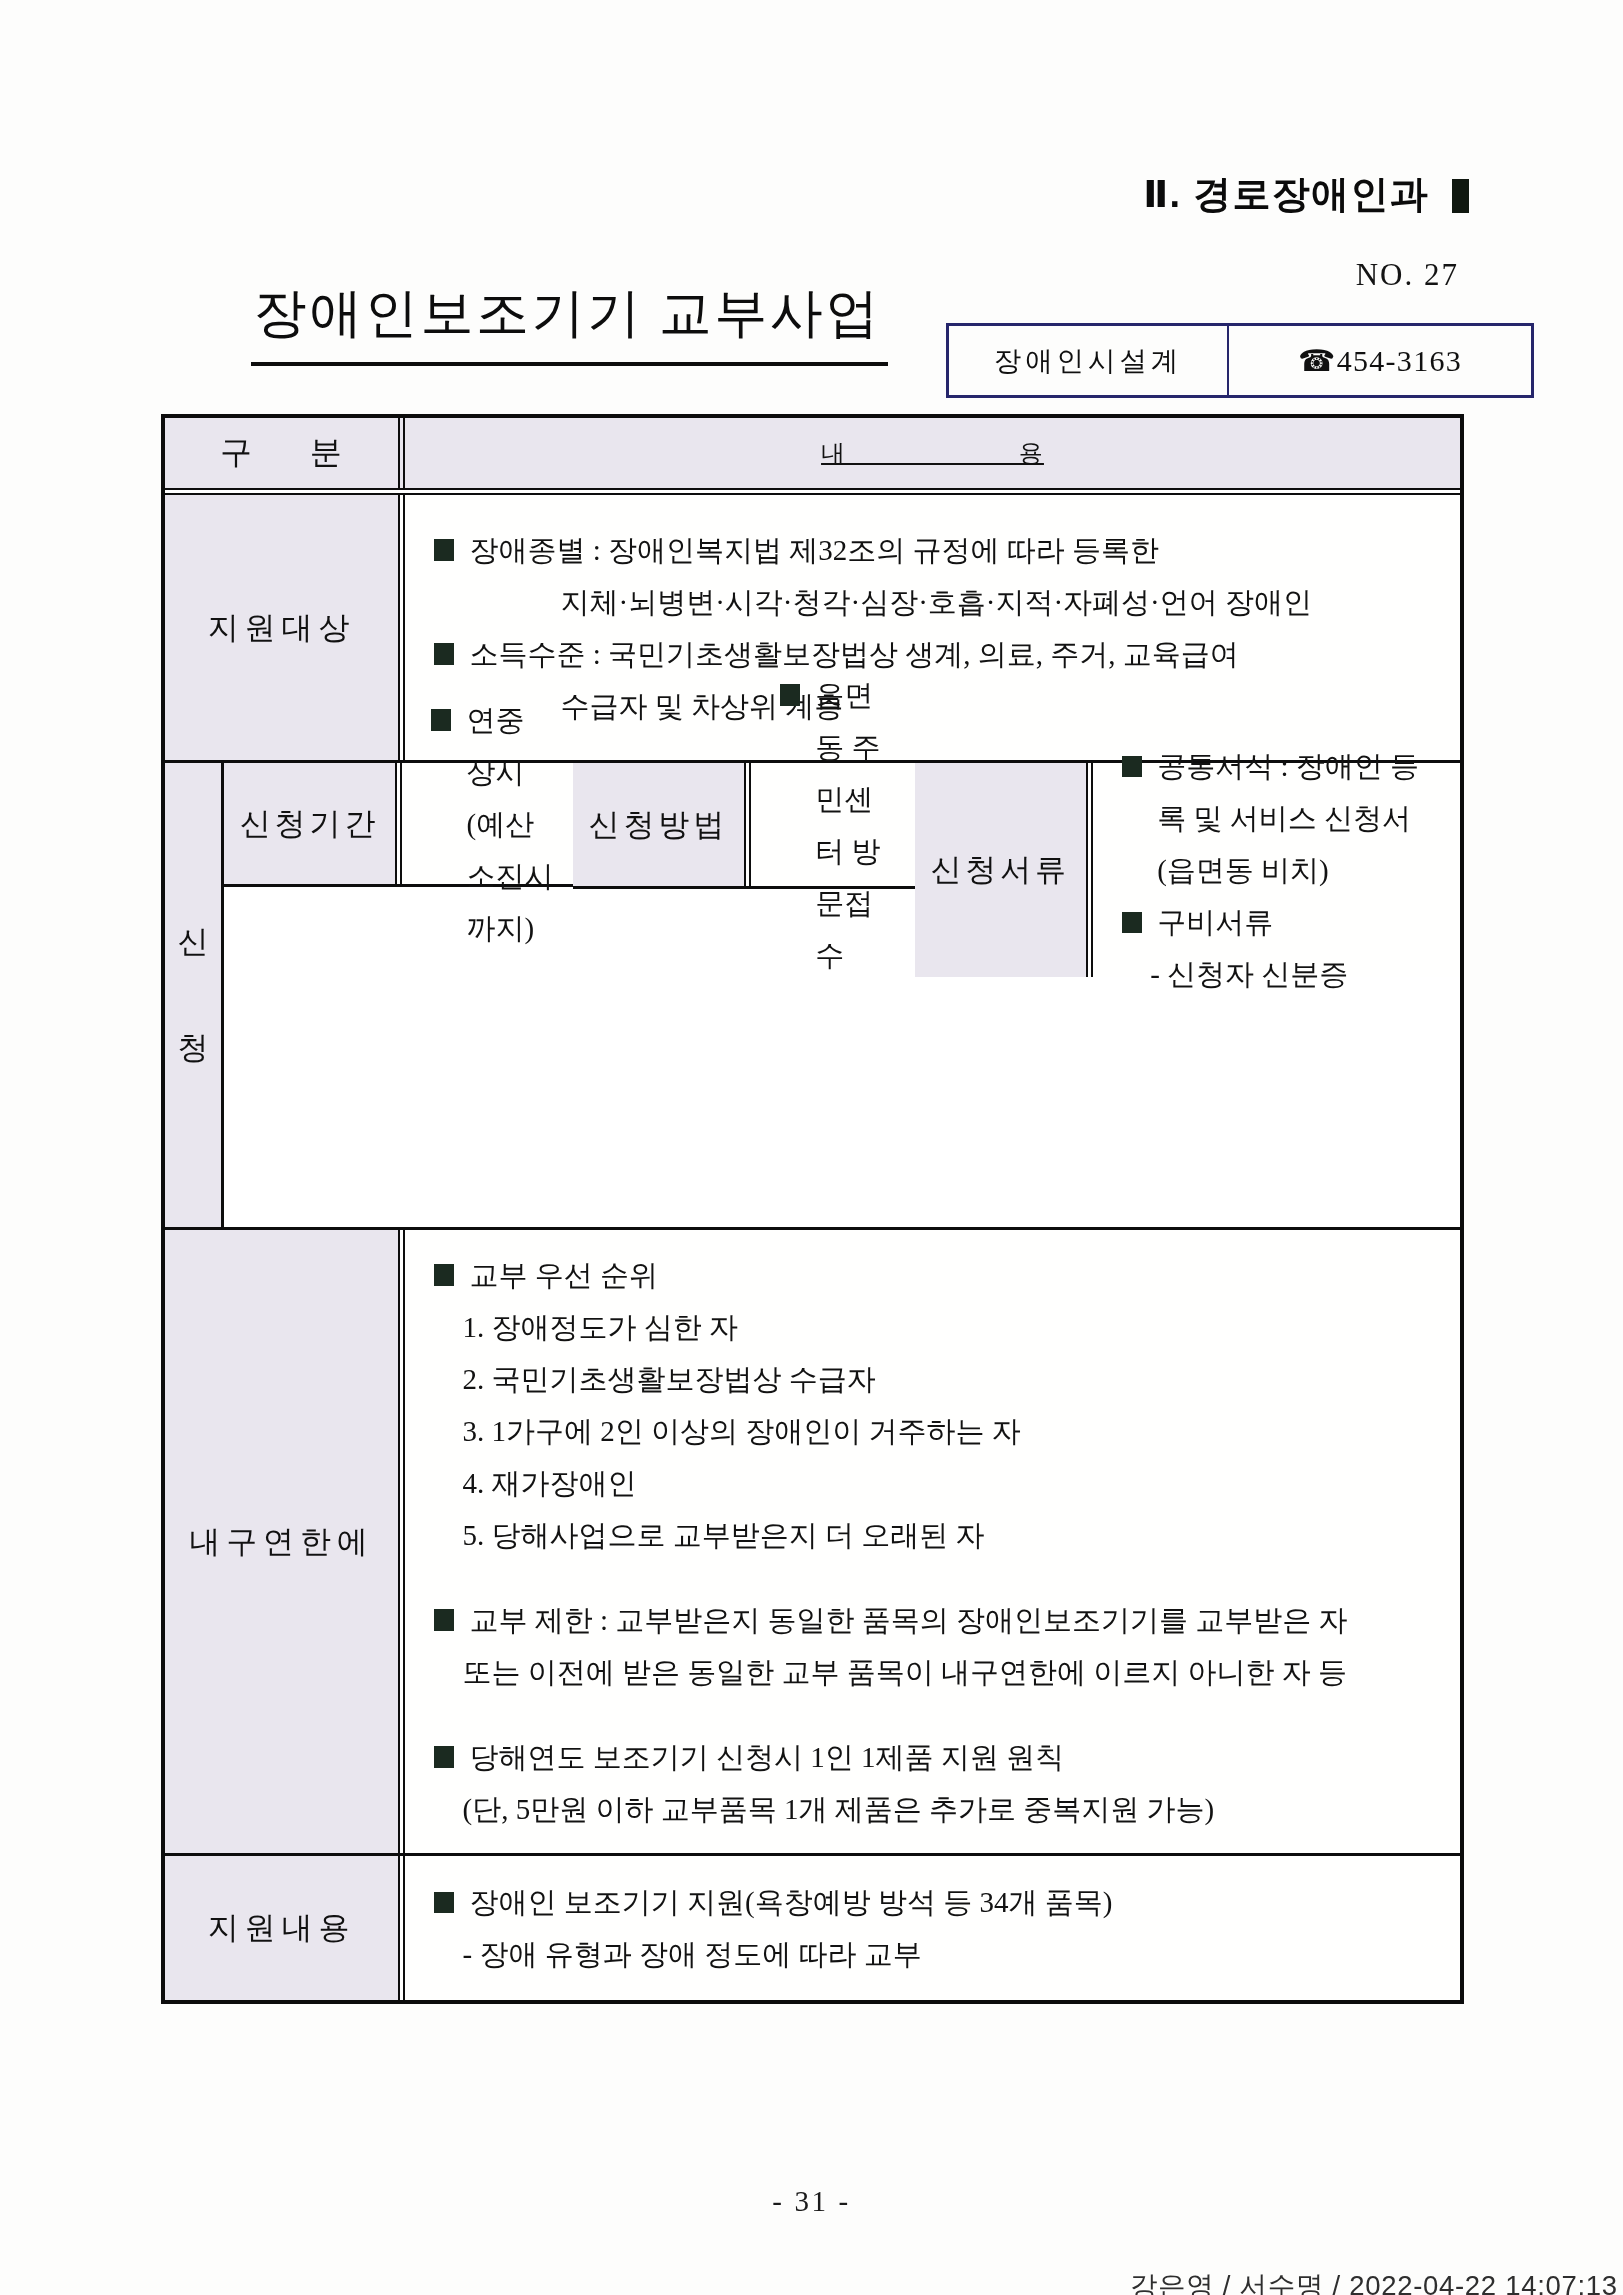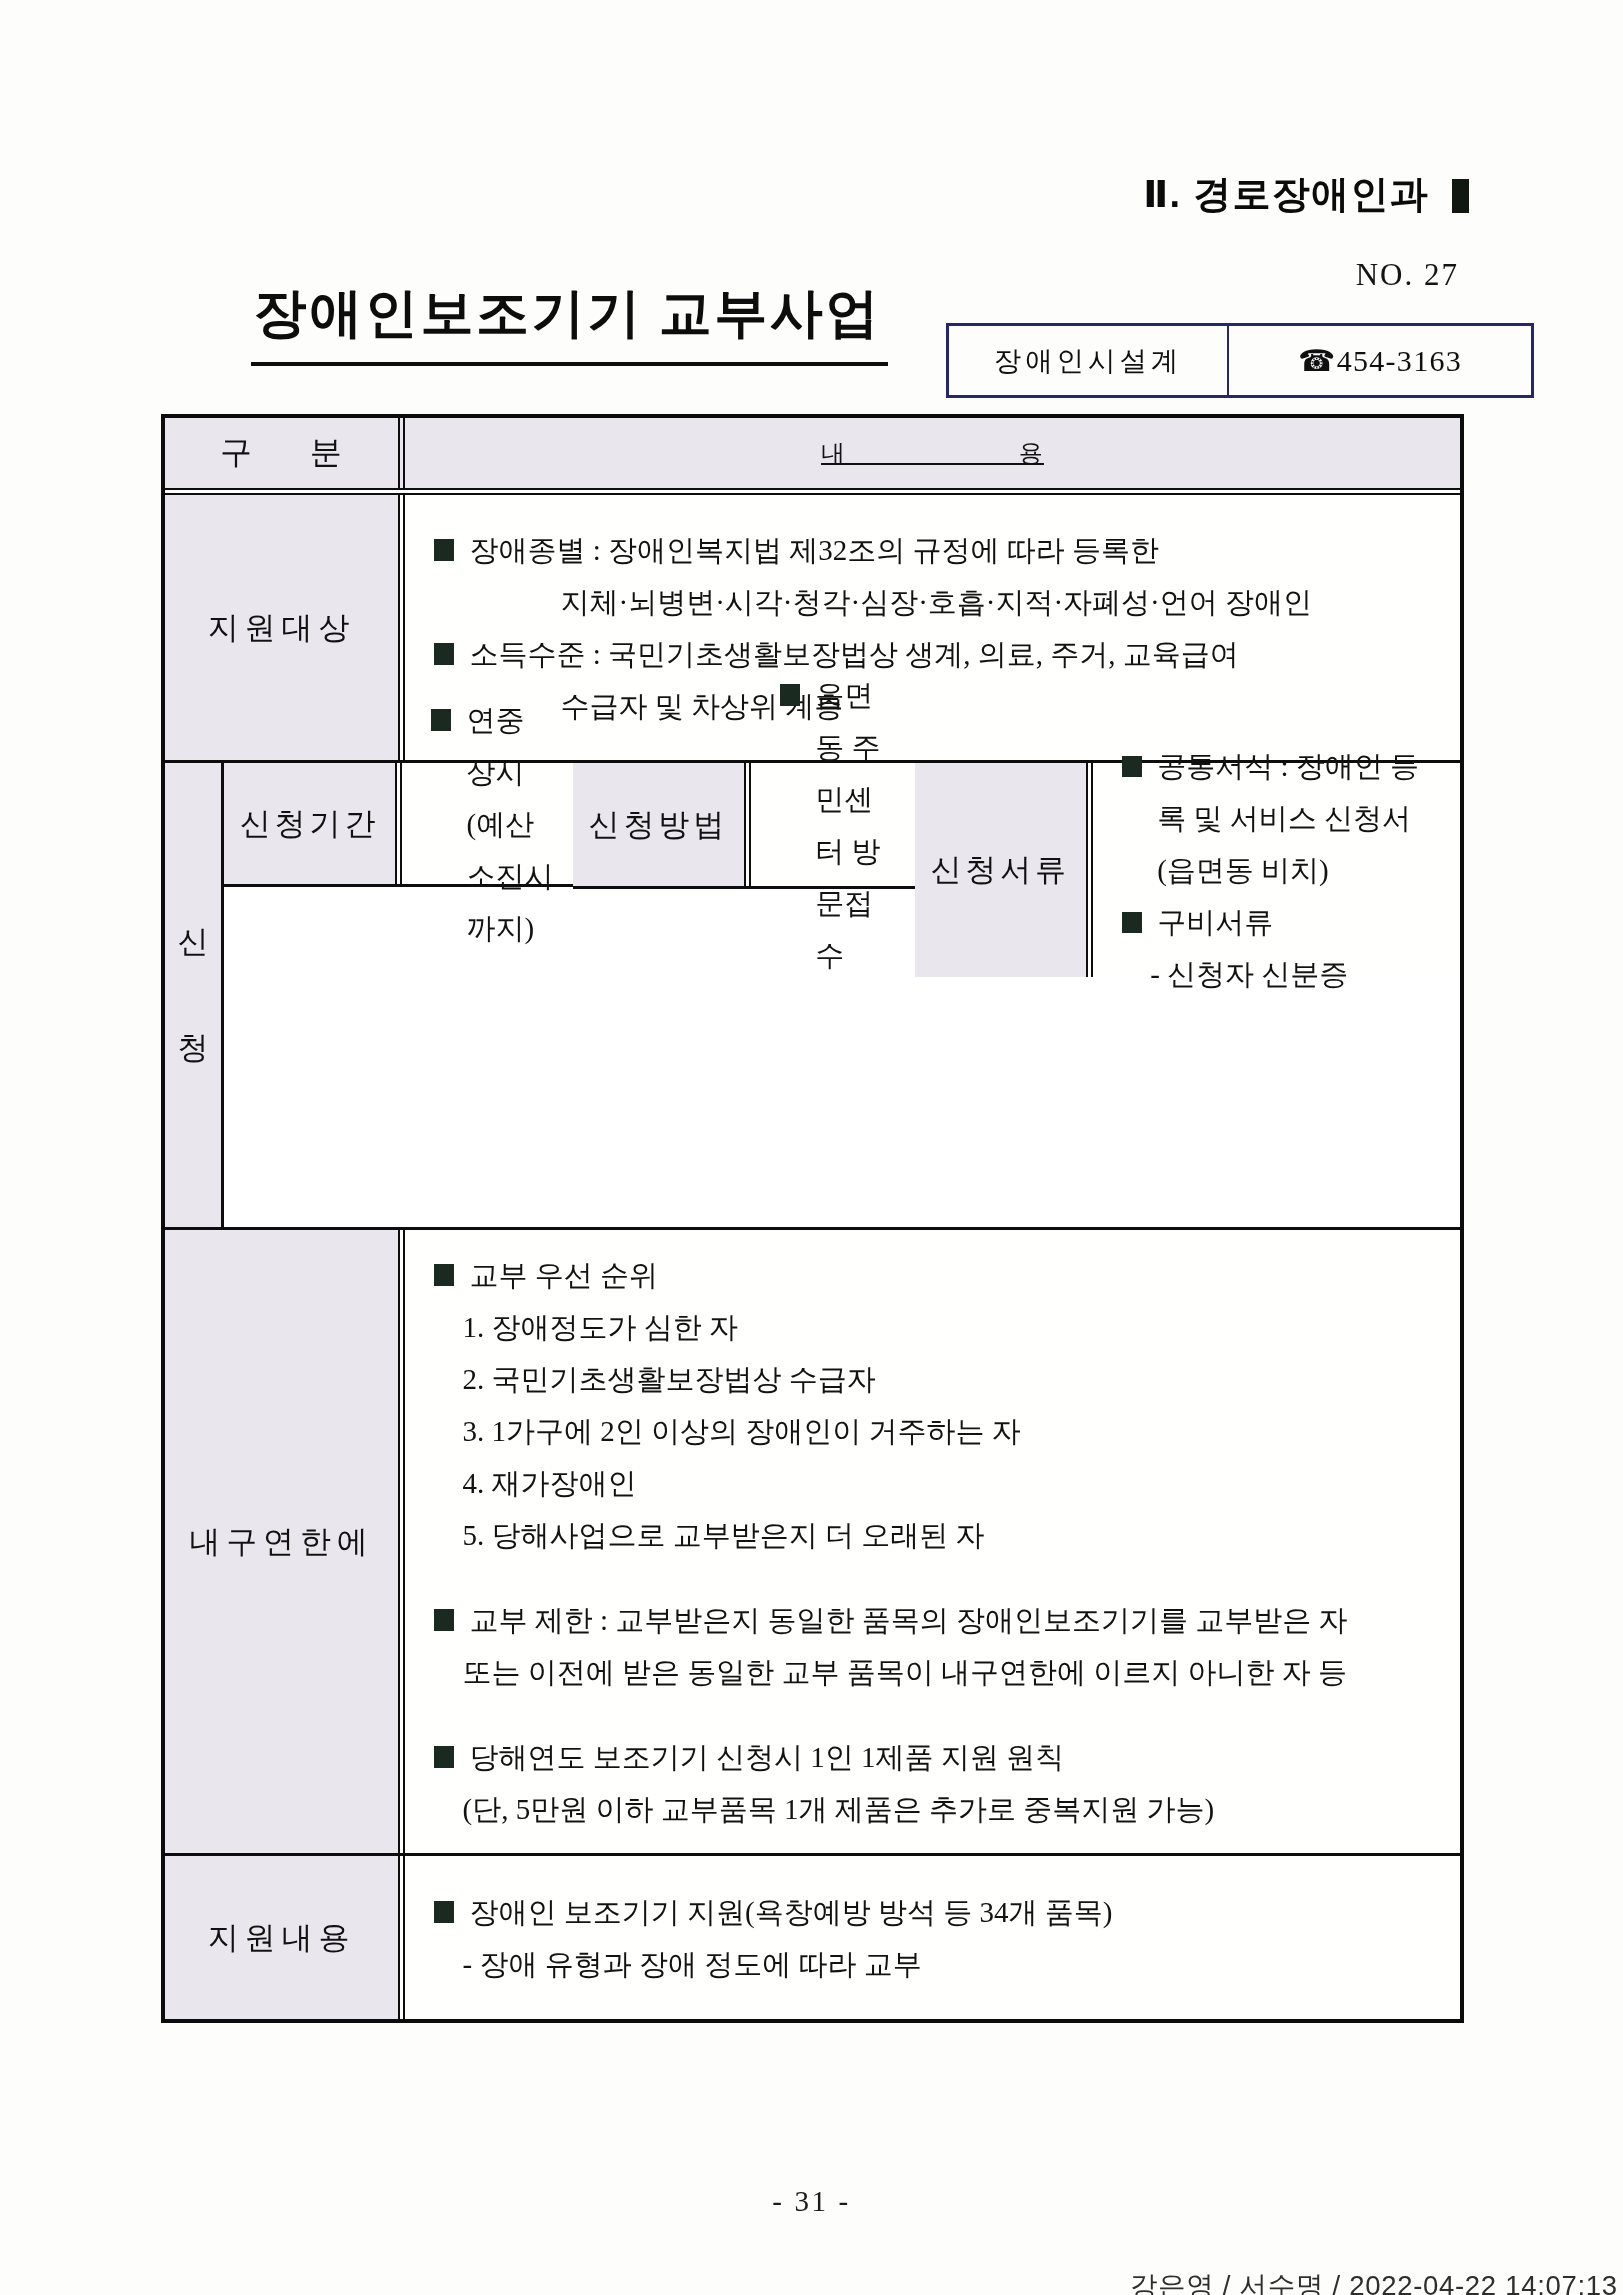--- a/index.html
+++ b/index.html
@@ -25,21 +25,21 @@
   }
 
   .doc-no {
     position:absolute; top:257px; right:164px;
     font-size:31px; letter-spacing:2px; color:#141414;
   }
 
   
   .title {
     position:absolute; top:278px; left:251px;
-    font-size:53px; font-weight:bold; letter-spacing:2.6px;
+    font-size:53px; font-weight:normal; letter-spacing:2.6px;
     padding:0 6.5px 11.8px 2.6px;
     border-bottom:4.6px solid #0d0d0d;
     color:#0d0d0d; white-space:nowrap;
   }
 
   
   .contact-box {
     position:absolute; top:323px; left:946px; width:588px; height:75px;
     border:3.3px solid #26266b; box-sizing:border-box;
     display:flex; background:#fdfdfc;justify-content:center;
@@ -62,21 +62,21 @@
   }
   .lavender { background:#e9e6ee; }
 
   .tr { display:flex; box-sizing:border-box; border-bottom:3.3px solid #0d0d0d; }
   .tr:last-child { border-bottom:none; }
 
   .r-header   { height:77px; border-bottom:7.2px double #0d0d0d; }
   .r-target   { height:268px; }
   .app-block  { height:467px; }
   .r-criteria { height:626px; }
-  .r-content  { height:163px;font-family:Liberation Serif, serif; }
+  .r-content  { height:144px;font-family:Liberation Serif, serif; }
 
   .th-cat {
     width:233px; box-sizing:border-box;
     display:flex; align-items:center; justify-content:center;
     font-size:32px; word-spacing:47px; letter-spacing:1.3px;
   }
   .th-val {
     flex:1; box-sizing:border-box; border-left:7.2px double #0d0d0d;
     display:flex; align-items:center; justify-content:center;
     font-size:24px; word-spacing:165px; letter-spacing:1.3px;text-decoration:underline;

